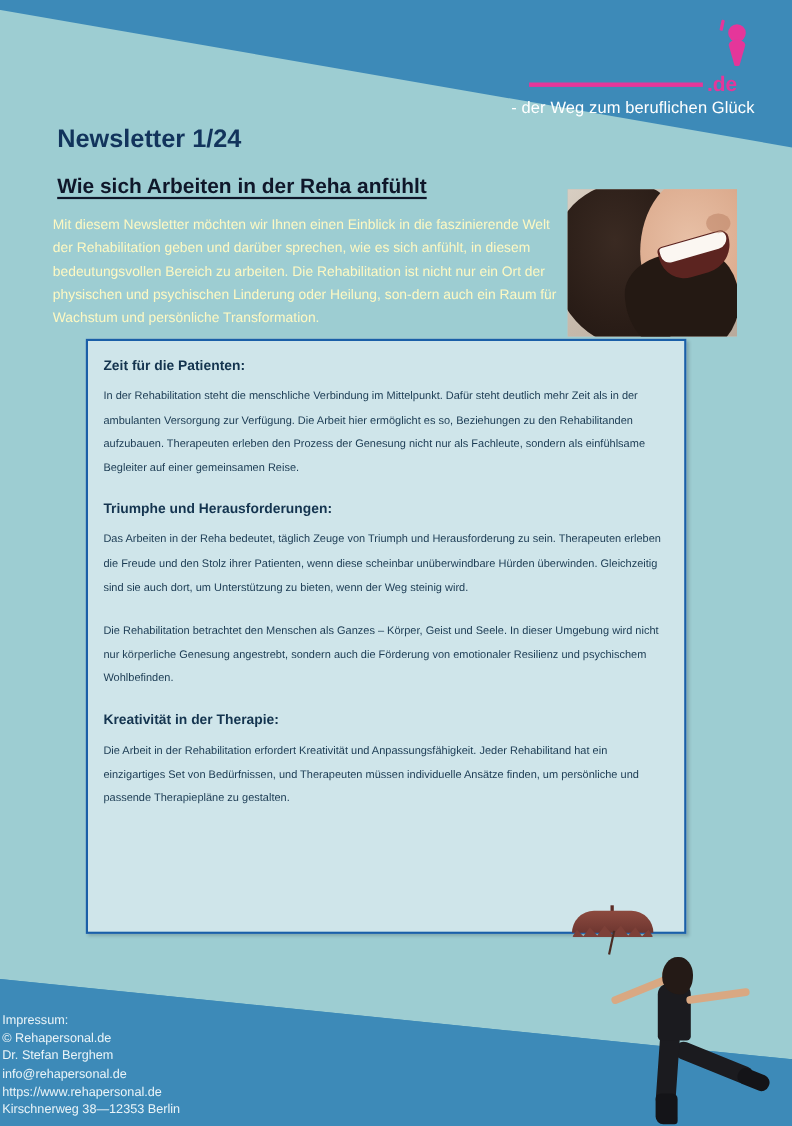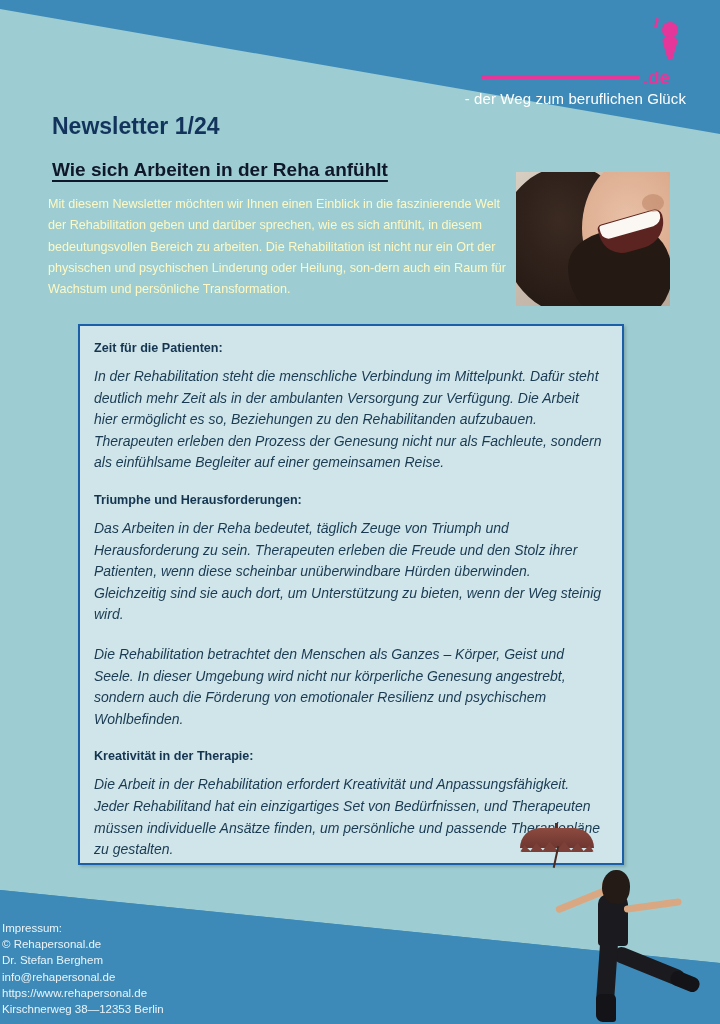--- a/index.html
+++ b/index.html
@@ -214,44 +214,43 @@
     left: 126px; top: 22px;
     width: 22px; height: 18px;
     background: rgba(180,120,92,0.45);
     border-radius: 50%;
   }
 
   
   .content-box {
     position: absolute;
     left: 78px;
-    top: 324px;
+    top: 308px;
     width: 546px;
     height: 541px;
     z-index: 6;
     background: #cfe5ea;
     border: 2px solid #1a5fa8;
     box-shadow: 2px 2px 3px rgba(0,0,0,0.18);
     box-sizing: border-box;
     padding: 14px 18px 0 14px;
   }
   .blk { margin-bottom: 8px; }
   .blk-heading {
     font-size: 12.6px;
     font-weight: bold;
     color: #14344f;
     margin: 0 0 10px 0;
     line-height: 16px;
   }
   .blk-body {
-    font-size: 14px;
+    font-size: 10px;
     color: #1a3a52;
     line-height: 21.6px;
     margin: 0 0 18px 0;
-    font-style: italic;
   }
 
   
   .dancer-wrap {
     position: absolute;
     left: 520px;
     top: 820px;
     width: 200px;
     height: 204px;
     z-index: 7;

